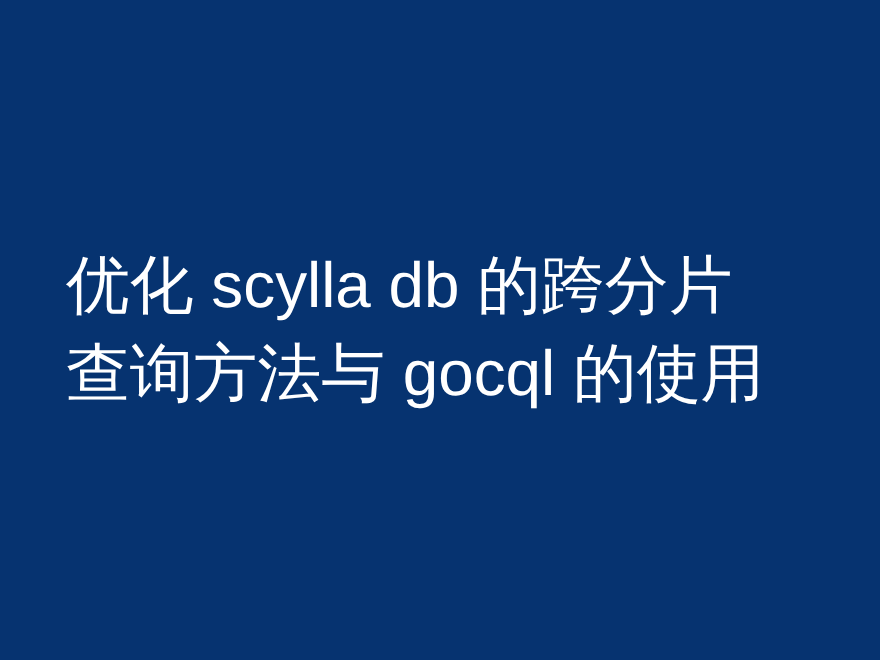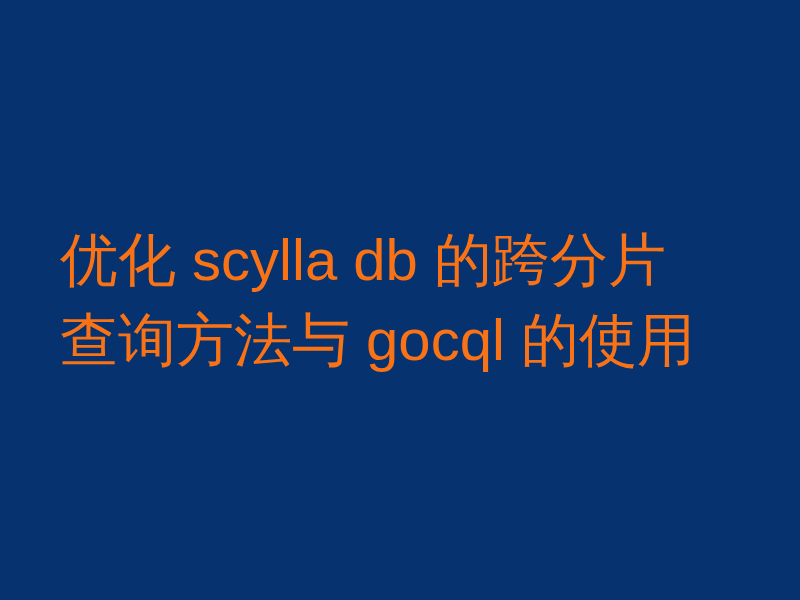--- a/index.html
+++ b/index.html
@@ -38,15 +38,15 @@
     word-break: break-all;
     overflow-wrap: break-word;
     white-space: normal;
   }
 </style>
 </head>
 <body>
 
 <div id="slide" style="background-color: rgb(6, 51, 112);">
   <div id="title-block">
-    <h1 id="title-text" style="color: #f97316;">优化 scylla db 的跨分片查询方法与 gocql 的使用</h1>
+    <h1 id="title-text" style="color: #ffffff;">优化 scylla db 的跨分片查询方法与 gocql 的使用</h1>
   </div>
 </div>
 
 </body></html>

